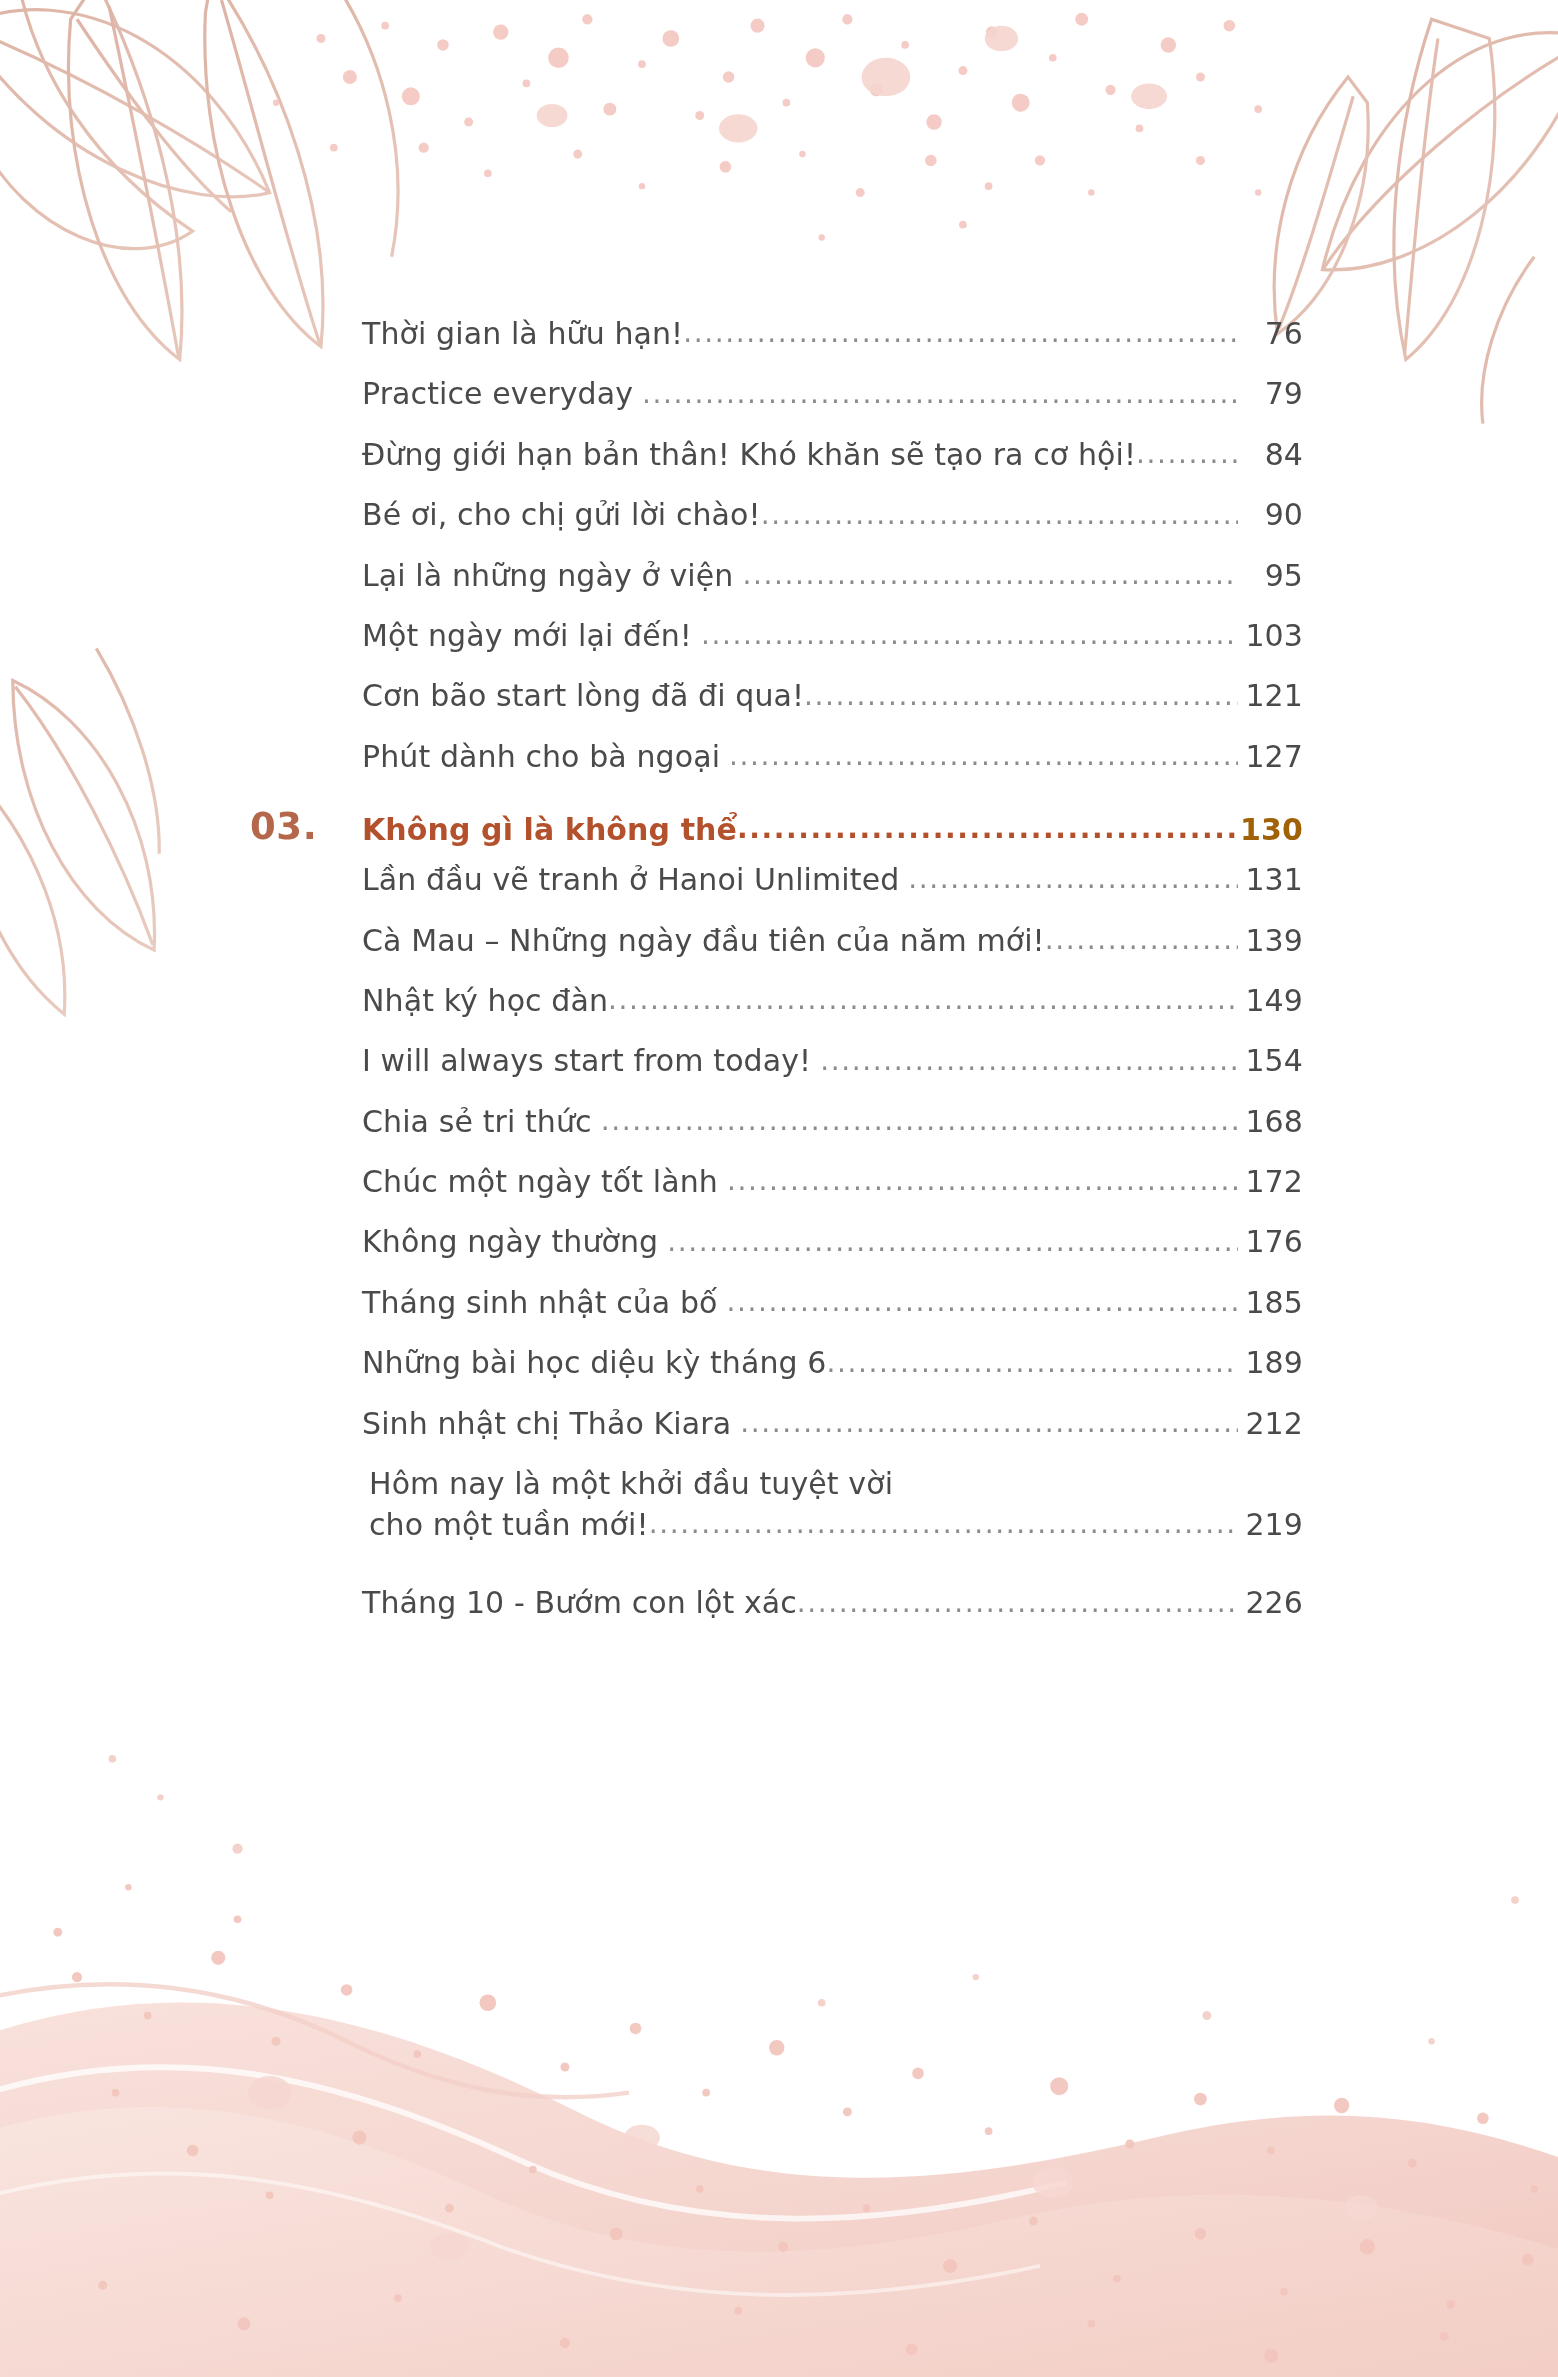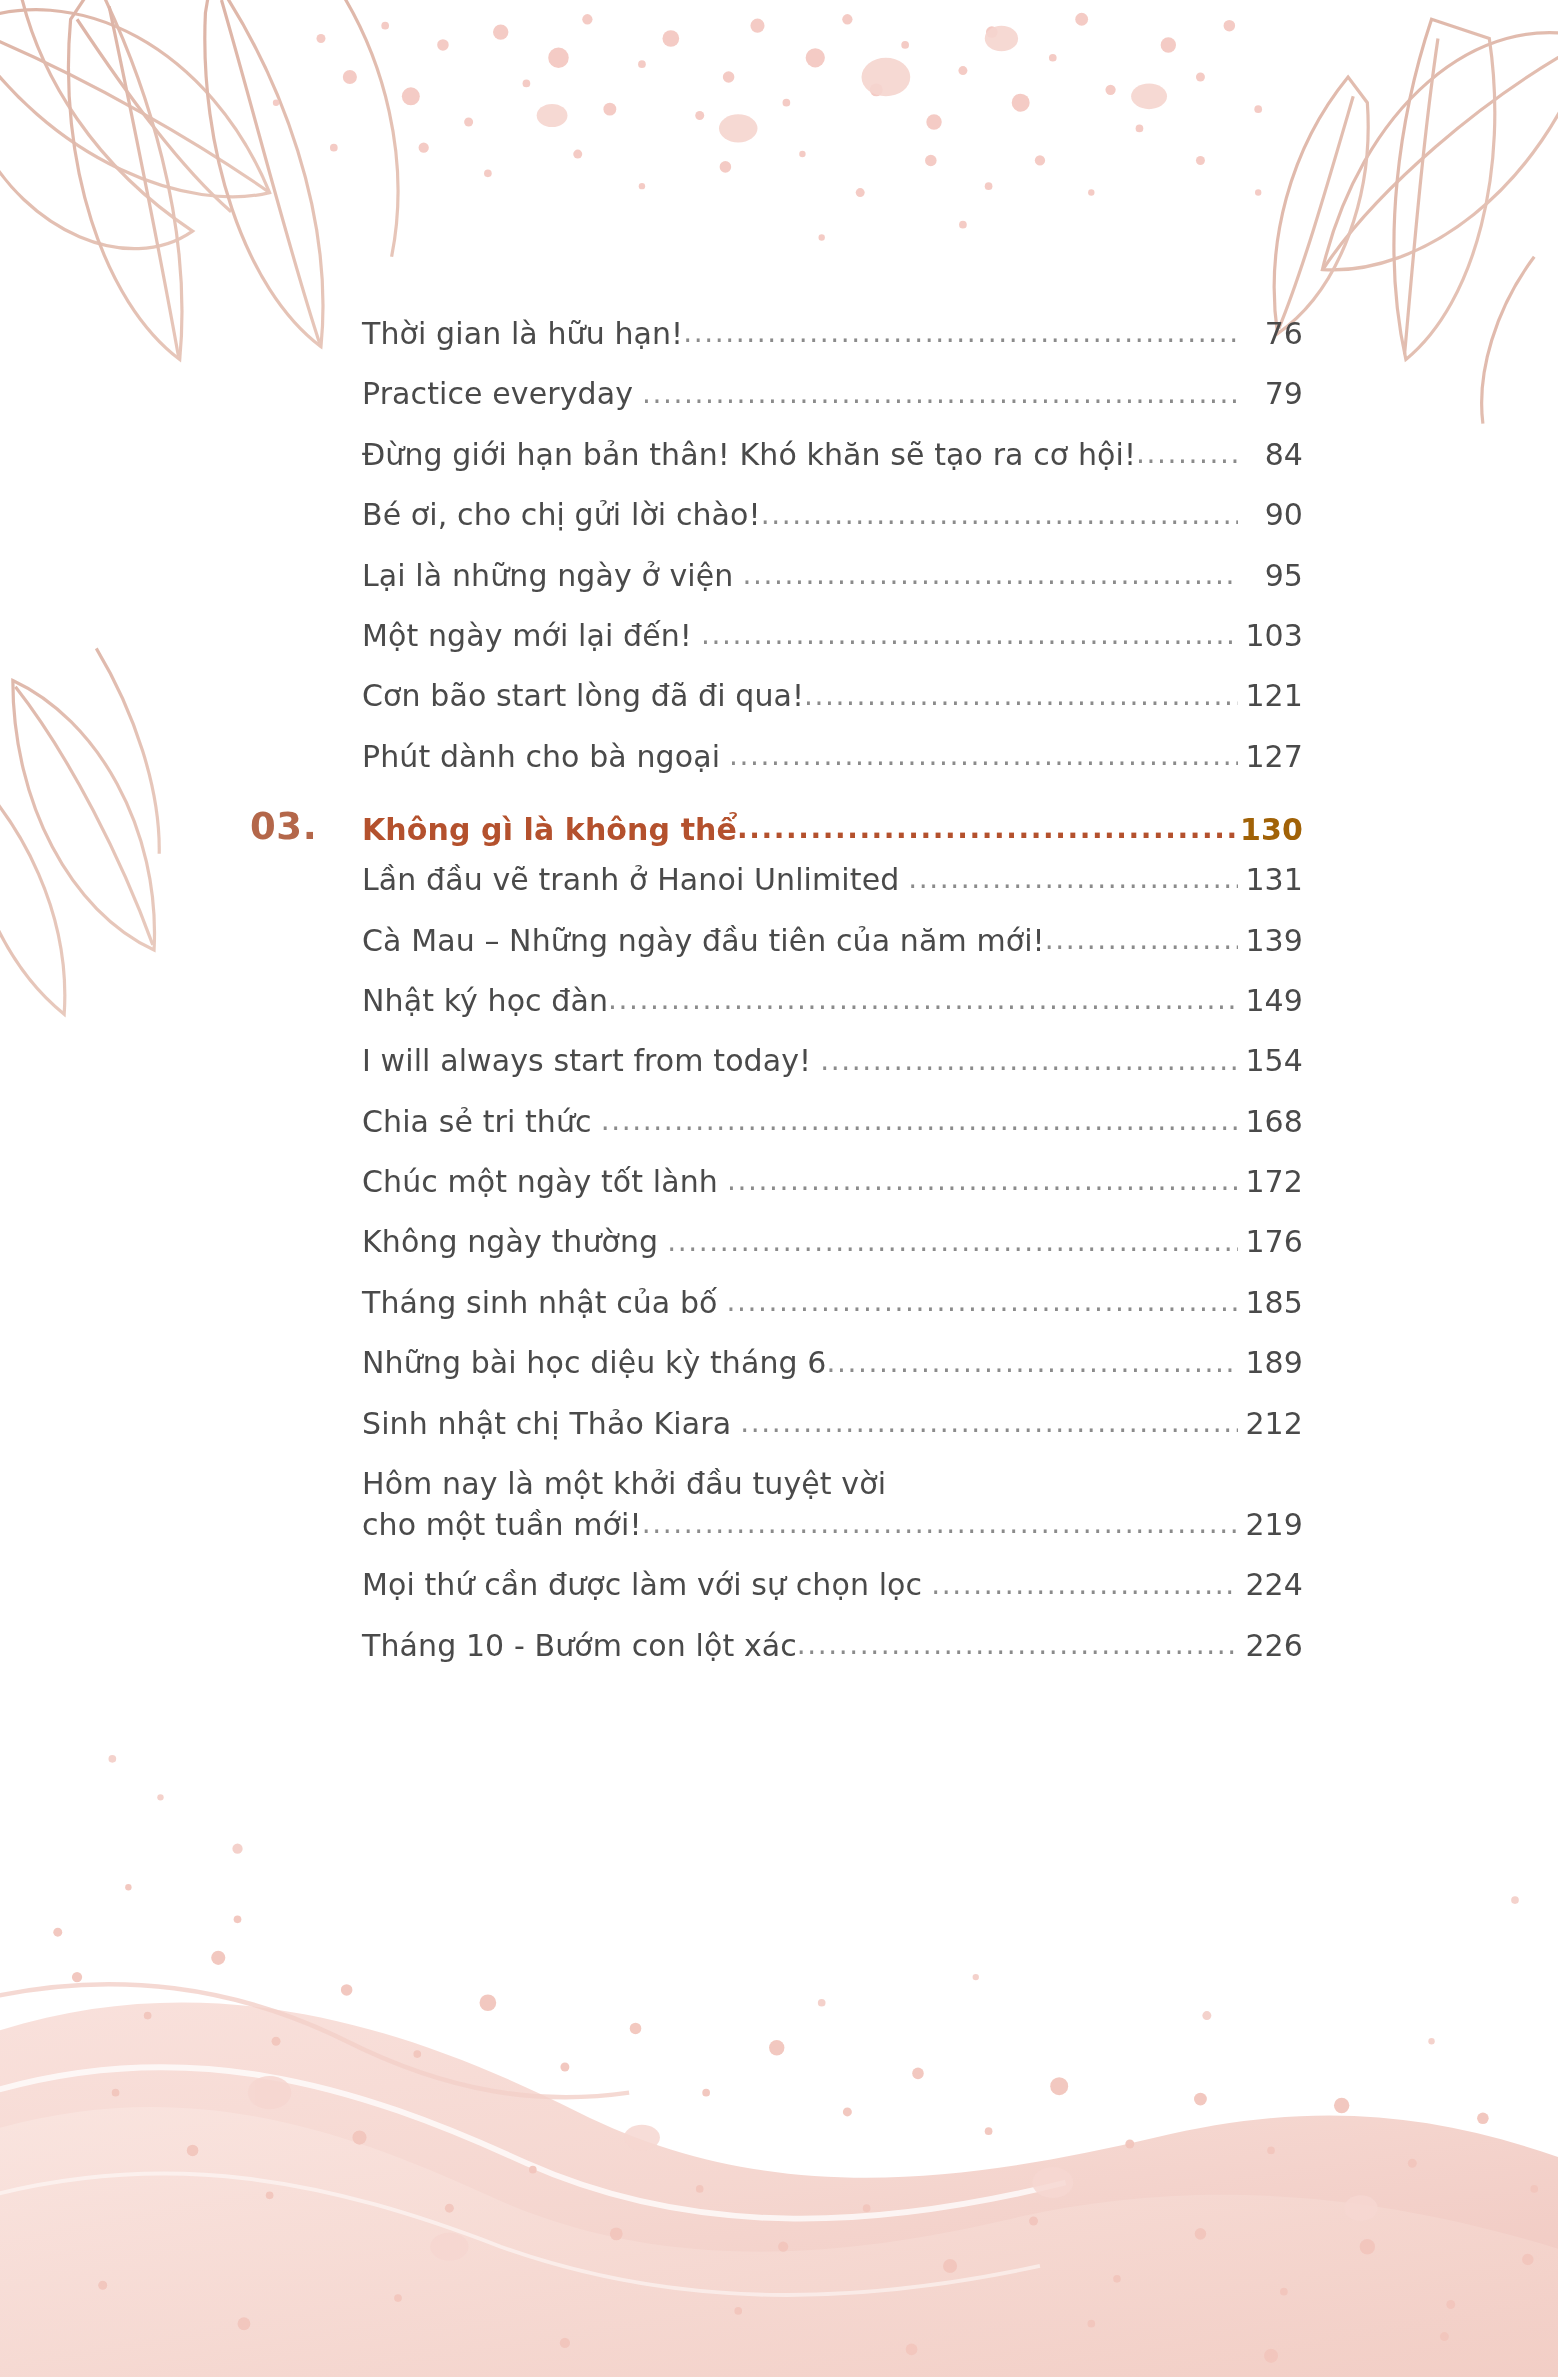--- a/index.html
+++ b/index.html
@@ -107,21 +107,21 @@
     flex: 1 1 auto;
   }
   .entry.multiline .line1 {
     white-space: nowrap;
     margin-bottom: 2.6px;
   }
   .entry.multiline .line2 {
     display: flex;
     align-items: flex-end;
   }
-  .toc-row.twoline { align-items: flex-start; margin-bottom: 22px; }
+  .toc-row.twoline { align-items: flex-start; margin-bottom: 40px; gap: 7px; }
 
   
   .gap { display: inline-block; width: 9px; }
 </style>
 </head>
 <body>
 
 <div class="bg-layer">
   <svg class="bg-svg" viewBox="0 0 2427 3703" preserveAspectRatio="none">
     <defs>
@@ -508,29 +508,20 @@
     <div class="entry multiline">
       <div class="line1">Hôm nay là một khởi đầu tuyệt vời</div>
       <div class="line2">
         <span class="title">cho một tuần mới!</span>
         <span class="leader"></span>
         <span class="page">219</span>
       </div>
     </div>
   </div>
 
-  <div class="toc-row">
-    <div class="num blank"></div>
-    <div class="entry">
-      <span class="title">Mọi thứ cần được làm với sự chọn lọc</span>
-      <span class="gap"></span>
-      <span class="leader"></span>
-      <span class="page">224</span>
-    </div>
-  </div>
 
   <div class="toc-row">
     <div class="num blank"></div>
     <div class="entry">
       <span class="title">Tháng 10 - Bướm con lột xác</span>
       <span class="leader"></span>
       <span class="page">226</span>
     </div>
   </div>
 

